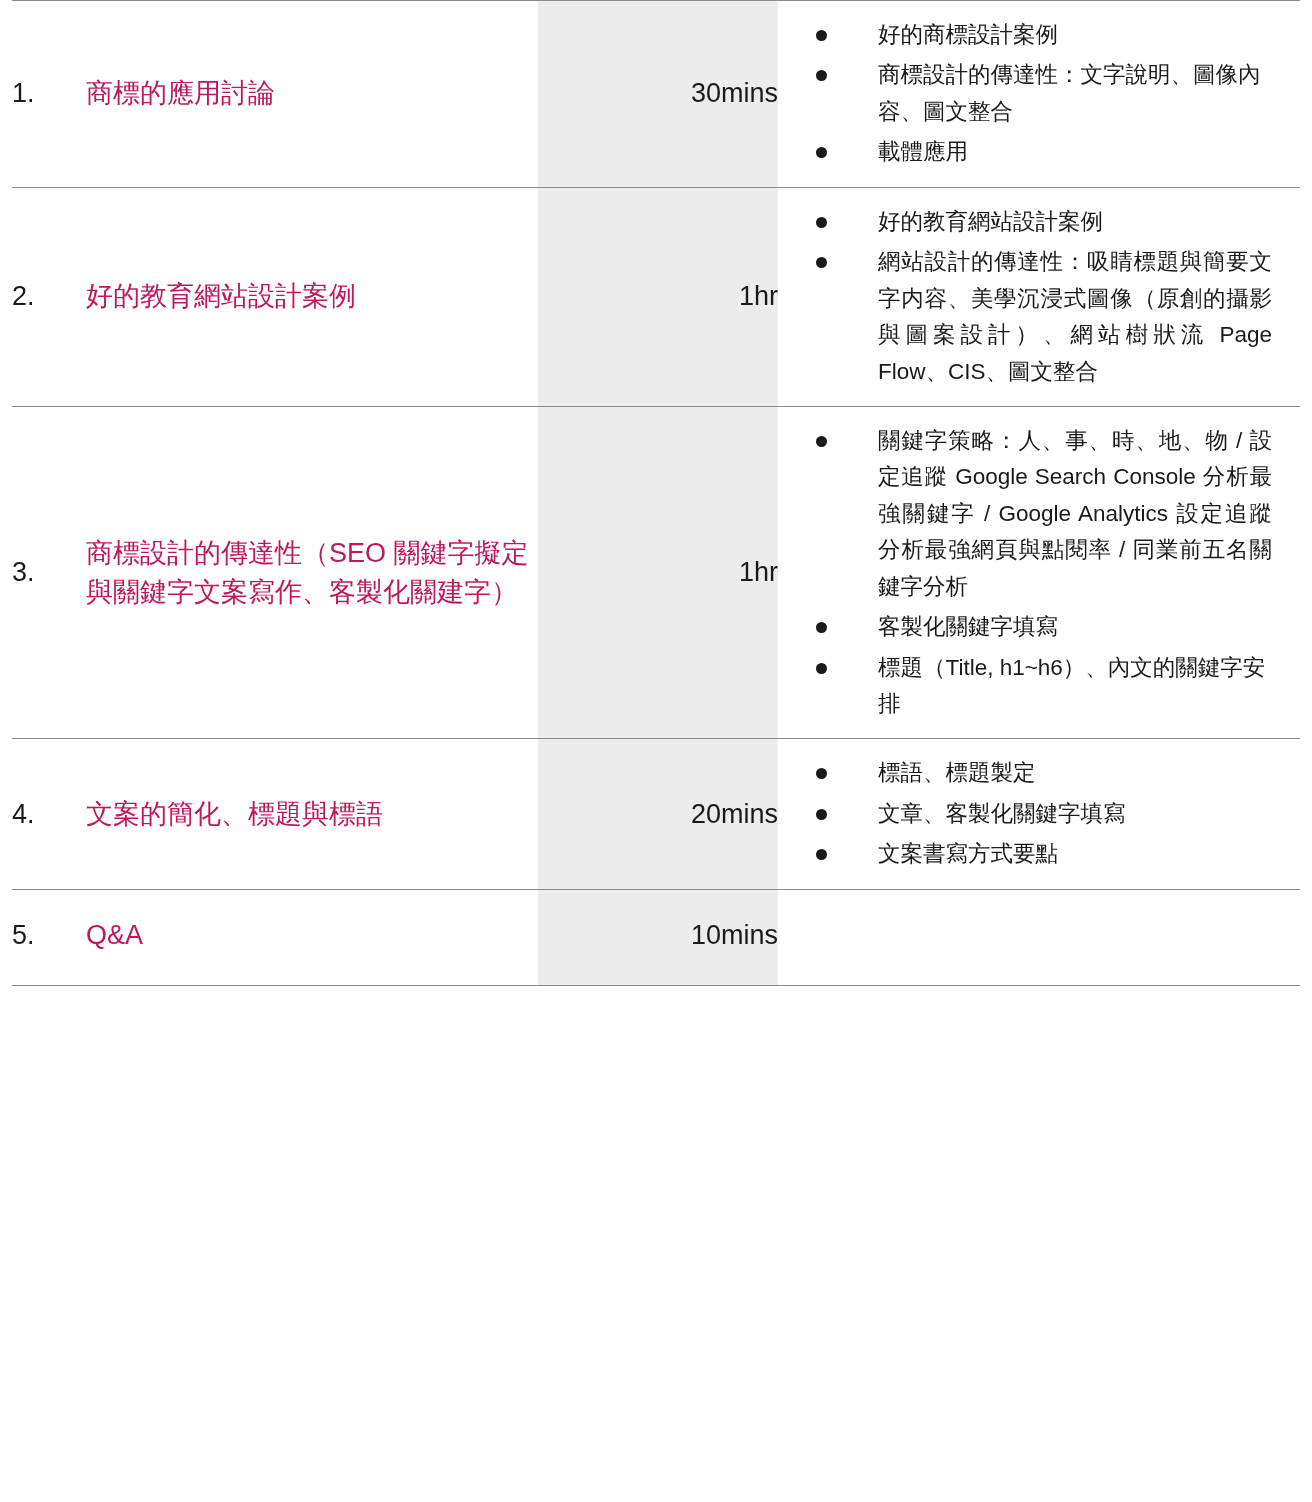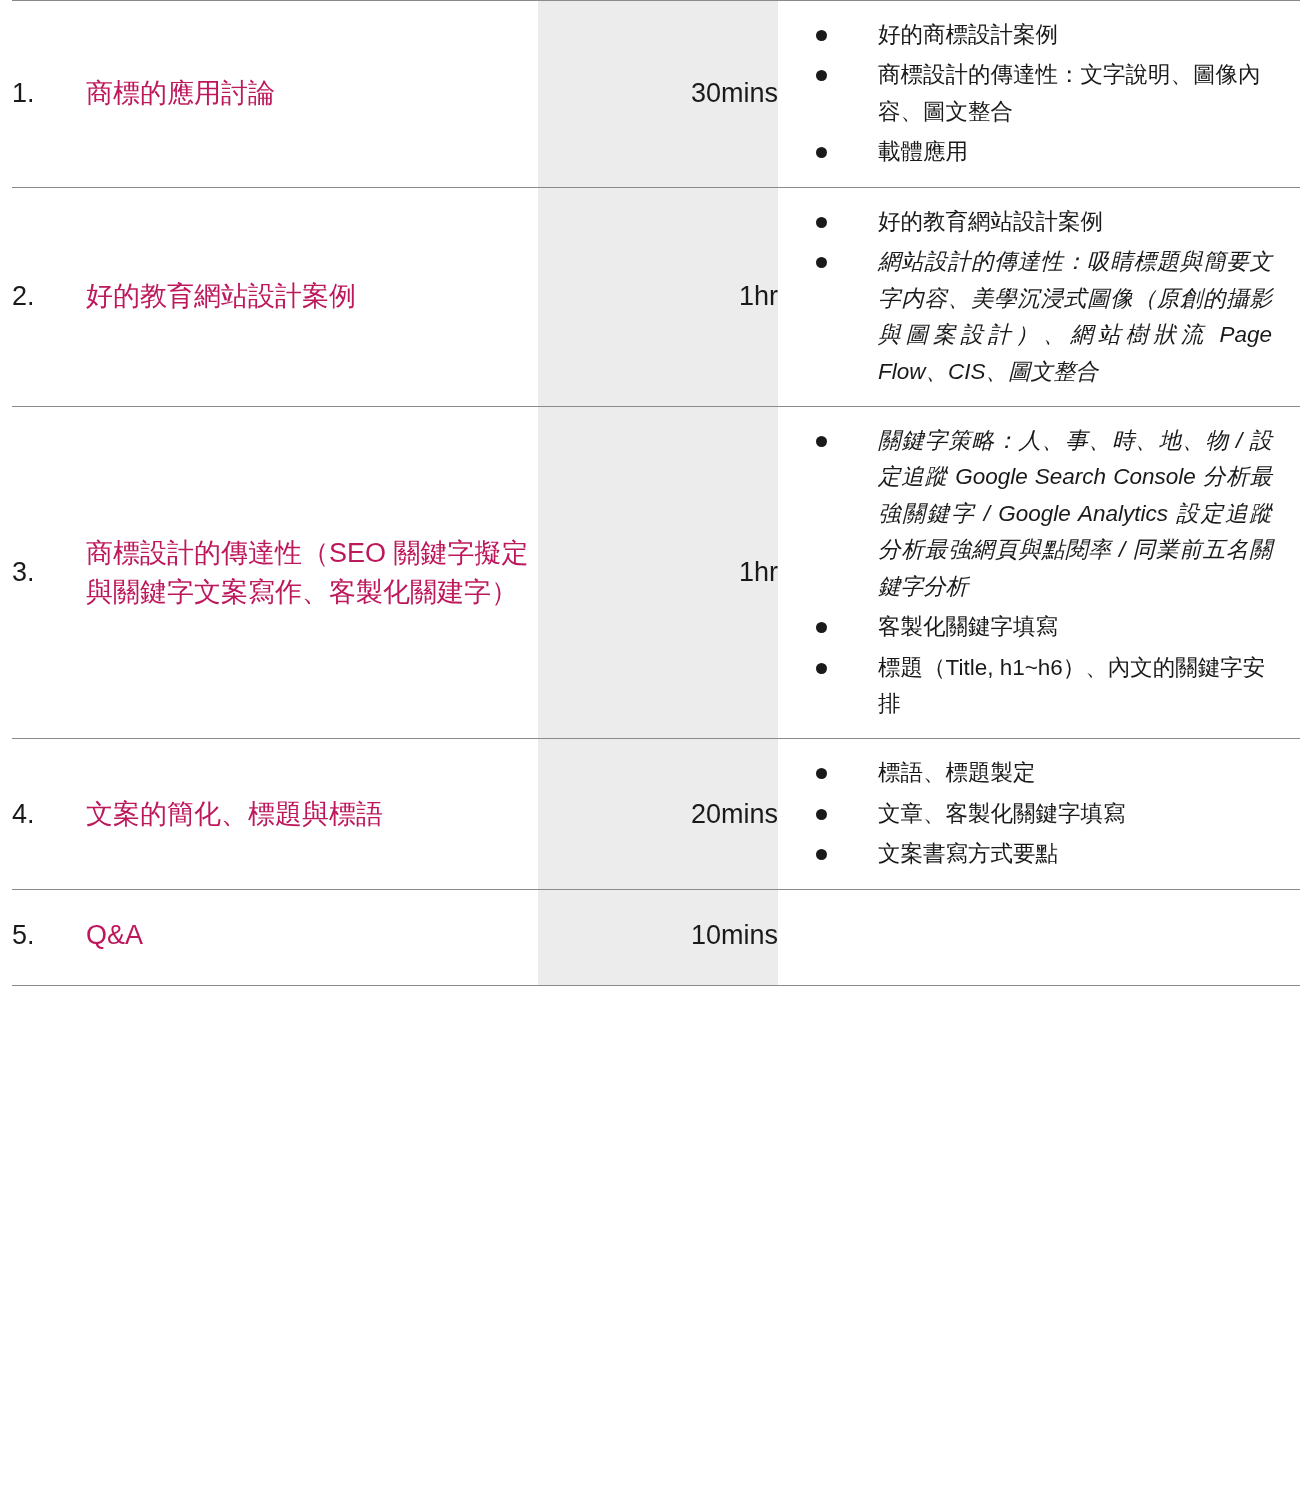--- a/index.html
+++ b/index.html
@@ -95,21 +95,21 @@
   ul.bullets li .dot {
     position: absolute;
     left: 22px;
     top: 13px;
     width: 11px;
     height: 11px;
     background: #1a1a1a;
     border-radius: 50%;
     display: block;
   }
-  li.justify { text-align: justify; text-justify: inter-ideograph; font-style: italic; }
+  li.justify { text-align: justify; text-justify: inter-ideograph; }
   .detail-empty { min-height: 40px; }
 
   tr.row-qa .cell-num,
   tr.row-qa .cell-topic { padding-top: 26px; padding-bottom: 30px; }
   tr.row-qa .cell-time  { padding-top: 26px; padding-bottom: 30px; margin-left: 31px; }
 </style>
 </head>
 <body>
 
 <div class="page">

